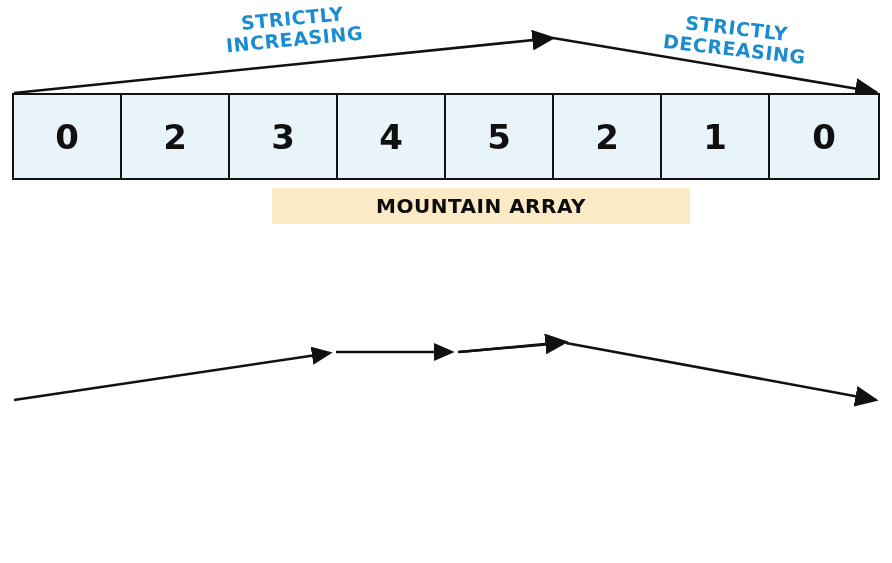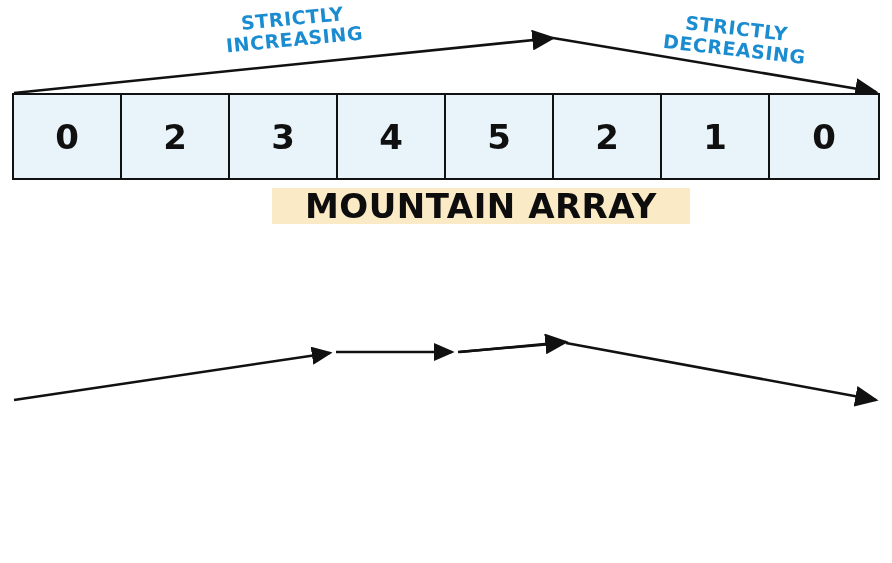--- a/index.html
+++ b/index.html
@@ -52,21 +52,21 @@
   #array-mountain .array-cell { background: #e8f3fa; }
 
   
   .caption {
     position: absolute;
     display: flex;
     align-items: center;
     justify-content: center;
     font-family: "DejaVu Sans", sans-serif;
     font-weight: bold;
-    font-size: 34px;
+    font-size: 20px;
     color: #0d0d0d;
     background: #fbeac6;
     letter-spacing: 0.5px;
     white-space: nowrap;
   }
   #caption-mountain     { left: 272px; top: 188px; width: 418px; height: 36px; }
 
   
   .arrow-layer {
     position: absolute;

